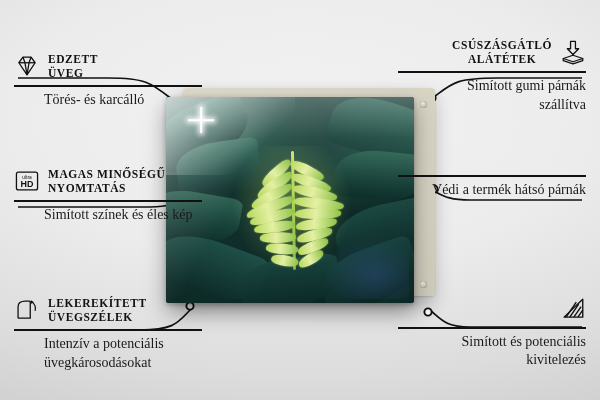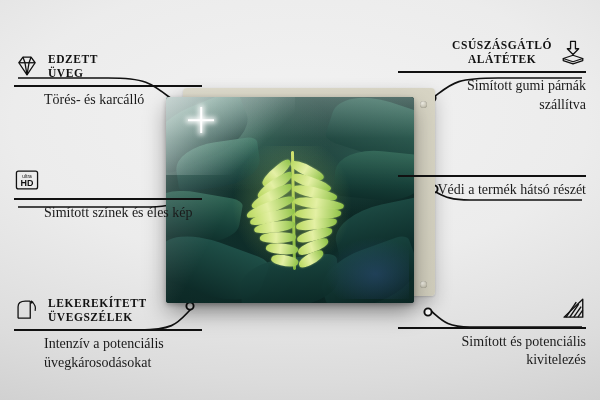--- a/index.html
+++ b/index.html
@@ -210,20 +210,24 @@
     <div class="sub">Törés- és karcálló</div>
   </div>
 
   <div class="feat left f-ml">
     <div class="head">
       <svg class="ico" viewBox="0 0 32 32">
         <rect x="3" y="5" width="26" height="22" rx="2.5" fill="none" stroke="#111" stroke-width="1.6"></rect>
         <text x="16" y="13.5" font-family="Liberation Sans, sans-serif" font-size="6" text-anchor="middle" fill="#111">ultra</text>
         <text x="16" y="23.5" font-family="Liberation Sans, sans-serif" font-size="11" font-weight="bold" text-anchor="middle" fill="#111">HD</text>
       </svg>
+      <div class="title">
+        <div>MAGAS MINŐSÉGŰ</div>
+        <div>NYOMTATÁS</div>
+      </div>
     </div>
     <div class="rule"></div>
     <div class="sub">Simított színek és éles kép</div>
   </div>
 
   <div class="feat left f-bl">
     <div class="head">
       <svg class="ico" viewBox="0 0 32 32">
         <path d="M5 26 V12 C5 7 9 5 14 5 H20" fill="none" stroke="#111" stroke-width="1.6"></path>
         <path d="M5 26 H20 V5" fill="none" stroke="#111" stroke-width="1.6"></path>
@@ -250,21 +254,21 @@
         <path d="M16 20 L28 24 L16 28 L4 24 Z" fill="none" stroke="#111" stroke-width="1.6" stroke-linejoin="round"></path>
         <path d="M4 24 V26.5 L16 30.5 L28 26.5 V24" fill="none" stroke="#111" stroke-width="1.6" stroke-linejoin="round"></path>
       </svg>
     </div>
     <div class="rule"></div>
     <div class="sub">Simított gumi párnák szállítva</div>
   </div>
 
   <div class="feat right f-mr">
     <div class="rule"></div>
-    <div class="sub">Védi a termék hátsó részét</div>
+    <div class="sub">Védi a termék hátsó párnák</div>
   </div>
 
   <div class="feat right f-br">
     <div class="head">
       <svg class="ico" viewBox="0 0 32 32">
         <path d="M28 4 L28 26 L5 26 Z" fill="none" stroke="#111" stroke-width="1.7" stroke-linejoin="round"></path>
         <g stroke="#111" stroke-width="1.7">
           <path d="M12 26 L23 10"></path>
             <path d="M17 26 L26 13"></path>
             <path d="M22 26 L28 17.5"></path>

